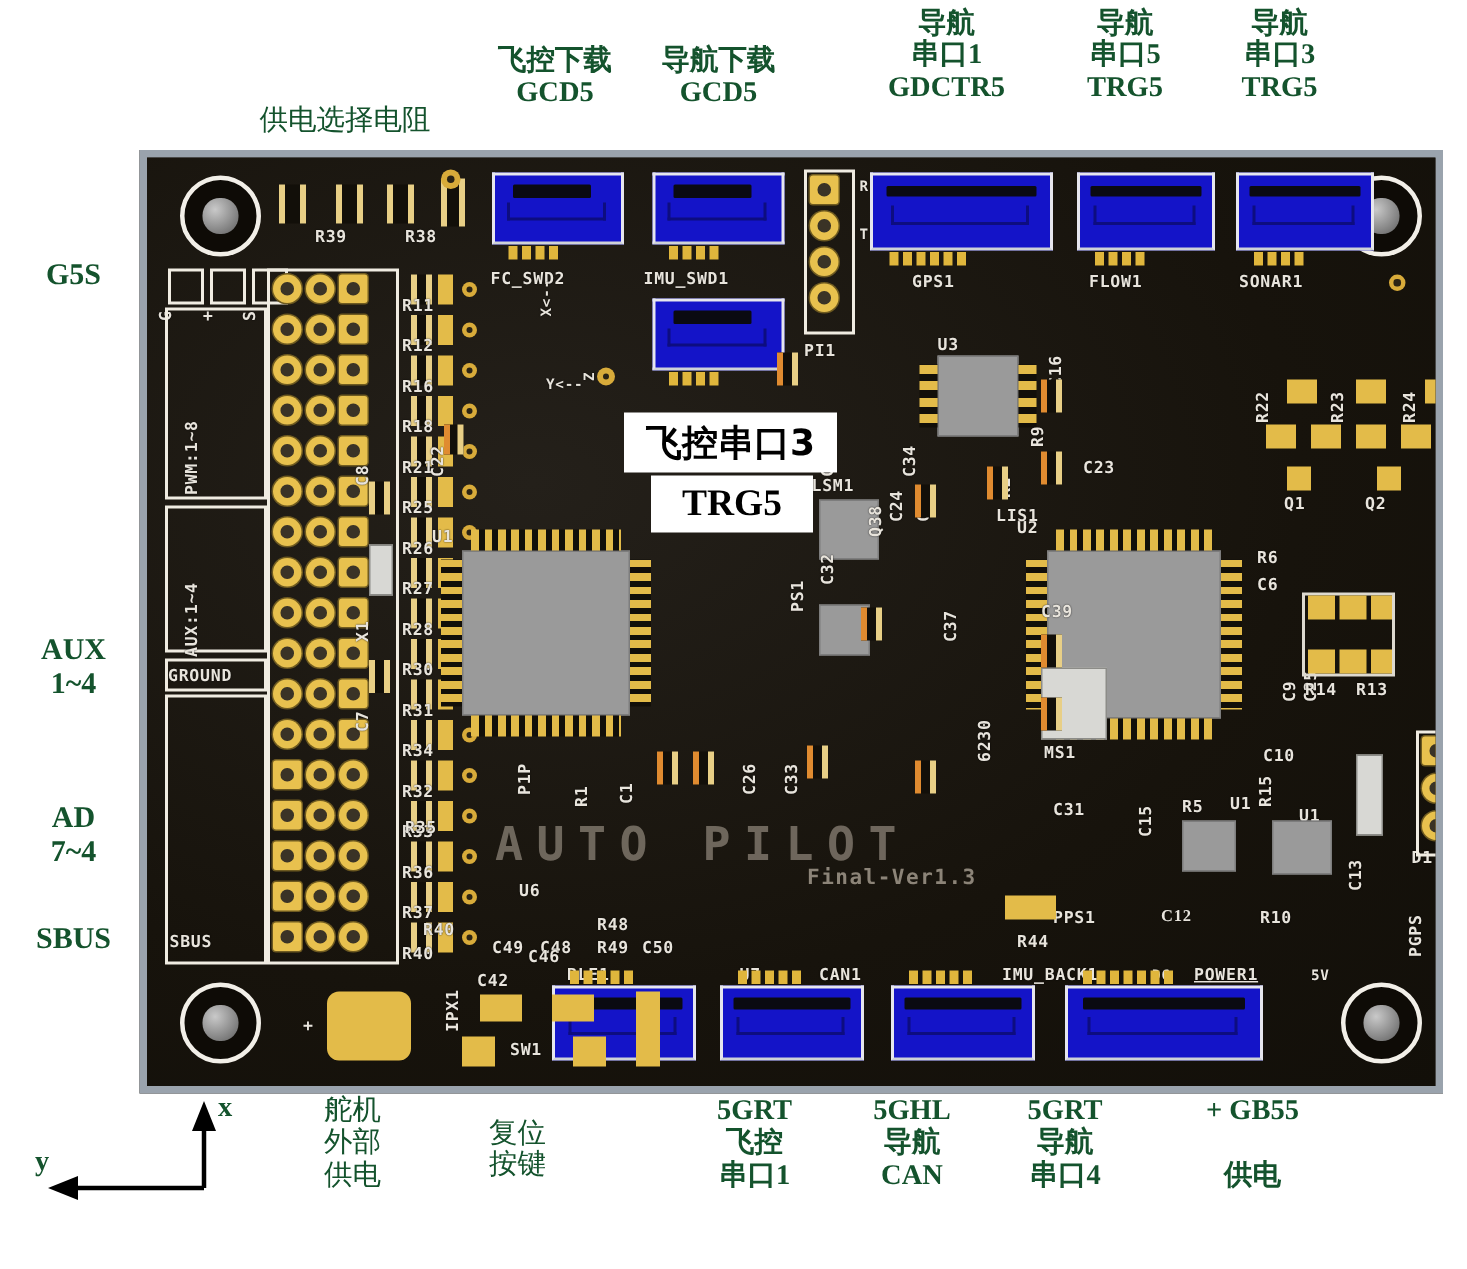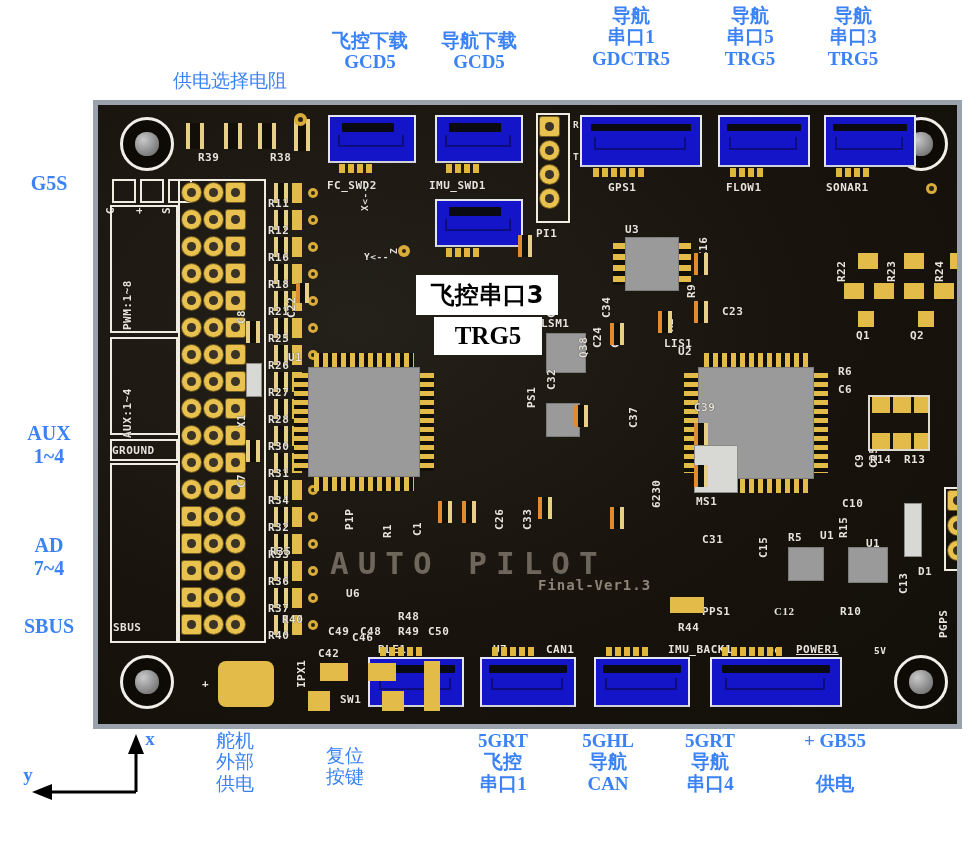--- a/index.html
+++ b/index.html
@@ -10,21 +10,21 @@
   }
   #root{
     position:relative;
     width:978px;height:846px;
     background:#ffffff;
     overflow:hidden;
   }
   
   .ann{
     position:absolute;
-    color:#3b82f6;
+    color:#14532d;
     font-family:"Liberation Serif","DejaVu Serif",serif;
     font-weight:bold;
     text-align:center;
     line-height:1.13;
     white-space:pre-line;
     letter-spacing:0px;
   }
   .ann.cn{font-family:"DejaVu Sans","Liberation Sans",sans-serif;font-weight:normal;}
   .ann.mix{font-family:"Liberation Serif","DejaVu Serif",serif;font-weight:bold;}
   .s20{font-size:20px;}
@@ -230,21 +230,21 @@
     <div class="hole" style="left:22px;top:12px;width:54px;height:54px;"></div>
     <div class="hole" style="left:796px;top:12px;width:54px;height:54px;"></div>
     <div class="hole" style="left:22px;top:550px;width:54px;height:54px;"></div>
     <div class="hole" style="left:796px;top:550px;width:54px;height:54px;"></div>
 
     <div class="smd" style="left:88px;top:18px;width:18px;height:26px;"></div>
     <div class="smd" style="left:126px;top:18px;width:18px;height:26px;"></div>
     <div class="smd" style="left:160px;top:18px;width:18px;height:26px;"></div>
     <div class="smd" style="left:196px;top:14px;width:16px;height:32px;"></div>
     <div class="via" style="left:196px;top:8px;width:13px;height:13px;"></div>
-    <div class="silk" style="left:100px;top:46px;">R39</div>
+    <div class="silk" style="left:112px;top:46px;">R39</div>
     <div class="silk" style="left:172px;top:46px;">R38</div>
 
     <div class="usb" style="left:230px;top:10px;width:88px;height:48px;"></div>
     <div class="usbpads" style="left:241px;top:59px;">
       <i></i>
         <i></i>
         <i></i>
         <i></i>
     </div>
     <div class="silk" style="left:229px;top:74px;">FC_SWD2</div>
@@ -586,21 +586,21 @@
     <div class="pad" style="left:774px;top:292px;width:18px;height:16px;"></div>
     <div class="pad" style="left:795px;top:292px;width:18px;height:16px;"></div>
     <div class="pad" style="left:816px;top:292px;width:14px;height:16px;"></div>
     <div class="pad" style="left:774px;top:328px;width:18px;height:16px;"></div>
     <div class="pad" style="left:795px;top:328px;width:18px;height:16px;"></div>
     <div class="pad" style="left:816px;top:328px;width:14px;height:16px;"></div>
     <div class="silk" style="left:744px;top:392px;">C10</div>
     <div class="silk" style="left:768px;top:432px;">U1</div>
     <div class="chip" style="left:750px;top:442px;width:40px;height:36px;"></div>
     <div class="silk vert" style="left:812px;top:476px;">C13</div>
-    <div class="silk" style="left:820px;top:460px;">D1</div>
+    <div class="silk" style="left:843px;top:460px;">D1</div>
     <div class="chipw" style="left:806px;top:398px;width:18px;height:54px;"></div>
     <div class="hdr-box" style="left:846px;top:382px;width:30px;height:84px;"></div>
     <div class="hdr-row" style="left:850px;top:386px;flex-direction:column;gap:6px;">
       <span class="hdr-pin sq"></span>
         <span class="hdr-pin"></span>
         <span class="hdr-pin"></span>
     </div>
     <div class="silk vert" style="left:852px;top:520px;">PGPS</div>
 
     <div id="brand" style="left:232px;top:440px;">AUTO PILOT</div>

